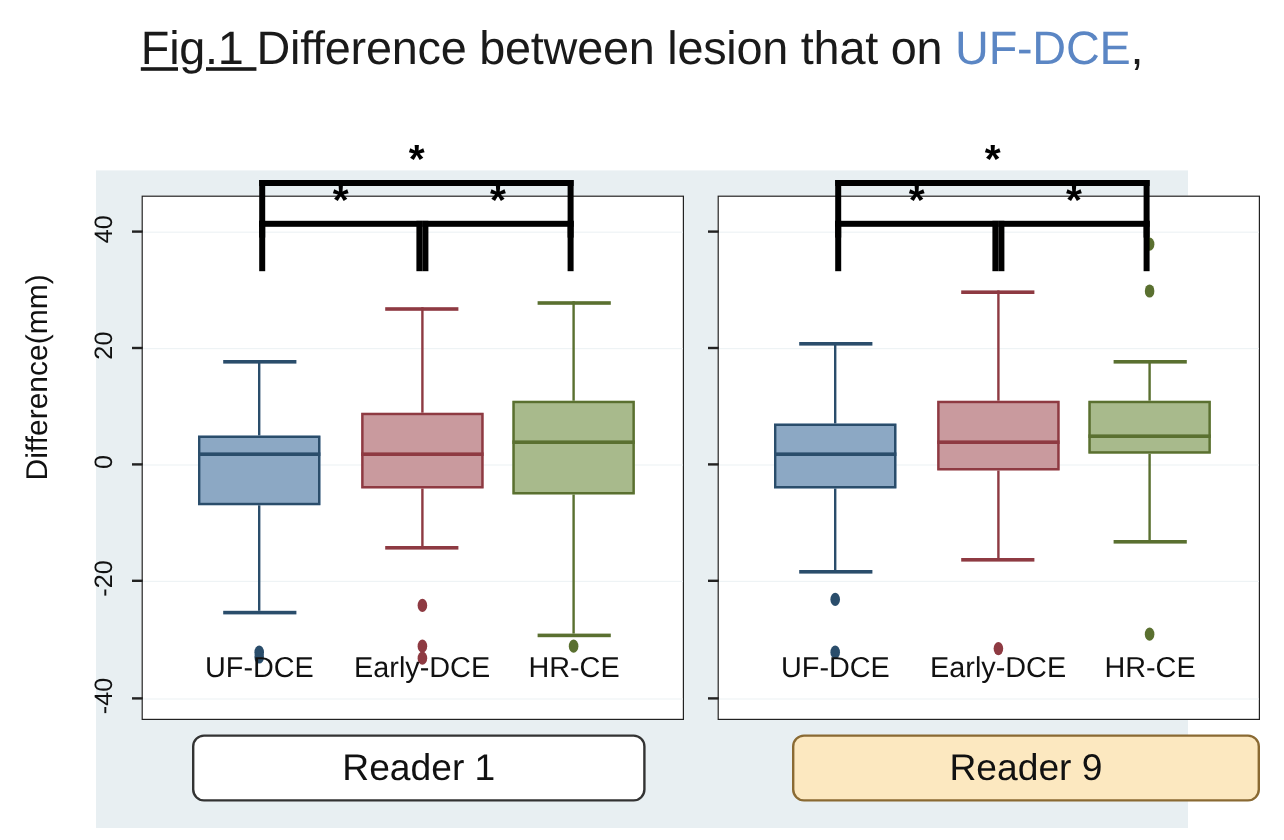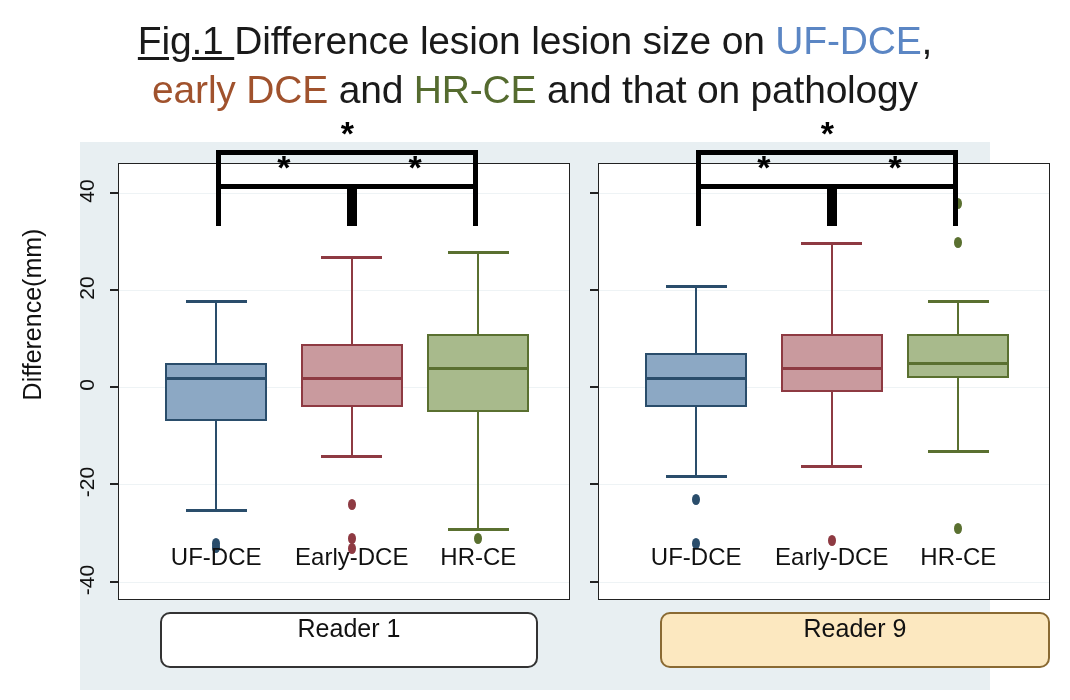--- a/index.html
+++ b/index.html
@@ -110,38 +110,37 @@
     color:#000;
     transform:translateX(-50%);
     font-family:"Liberation Sans", sans-serif;
   }
 
   
   .chip{
     position:absolute;
     box-sizing:border-box;
     border-radius:10px;
-    display:flex;justify-content:center;
-    font-size:25px;
+    display:flex;align-items:center;justify-content:center;
+    font-size:31px;
     color:#111;
     font-family:"Liberation Sans", sans-serif;
   }
   #chip-r1{ left:160px; top:612px; width:378px; height:56px;
     background:#ffffff; border:2px solid #333;}
   #chip-r2{ left:660px; top:612px; width:390px; height:56px;
     background:#FCE8C0; border:2px solid #8A6A33;}
 </style>
 </head>
 <body>
 
 <div id="stage">
 
   <div class="title-block">
-    <span class="title-line"><span class="t-underline">Fig.1 </span><span>Difference lesion lesion size on </span><span class="t-blue">UF-DCE</span><span>,</span></span>
-    <span class="title-line"><span class="t-brown">early DCE</span><span> and </span><span class="t-green">HR-CE</span><span> and that on pathology</span></span>
+    <span class="title-line"><span class="t-underline">Fig.1 </span><span>Difference between lesion that on </span><span class="t-blue">UF-DCE</span><span>,</span></span>
   </div>
 
   <div class="fig-bg"></div>
 
   <div class="ylabel">Difference(mm)</div>
 
   <div class="panel" id="panel-left">
       <div class="gridline" style="top: 29.1333px;"></div>
       <div class="gridline" style="top: 126.244px;"></div>
       <div class="gridline" style="top: 223.356px;"></div>

